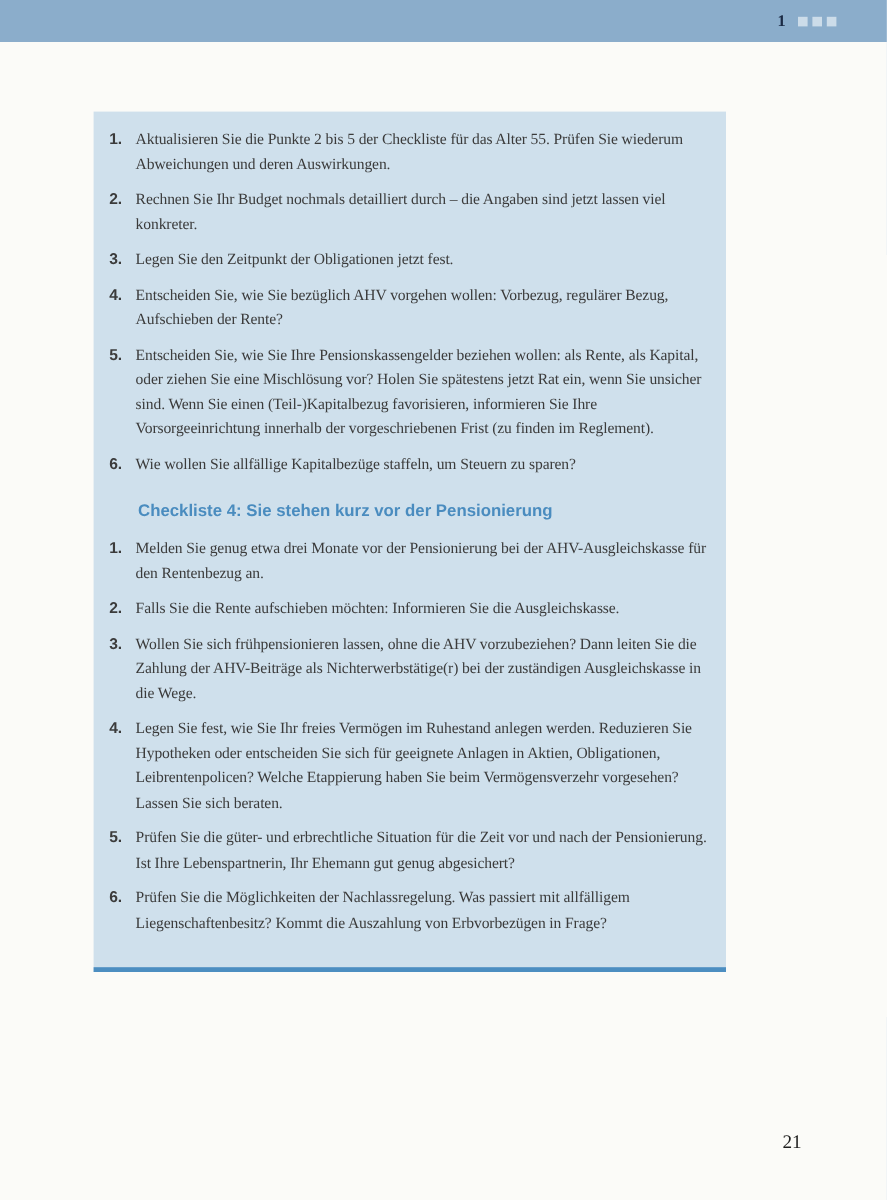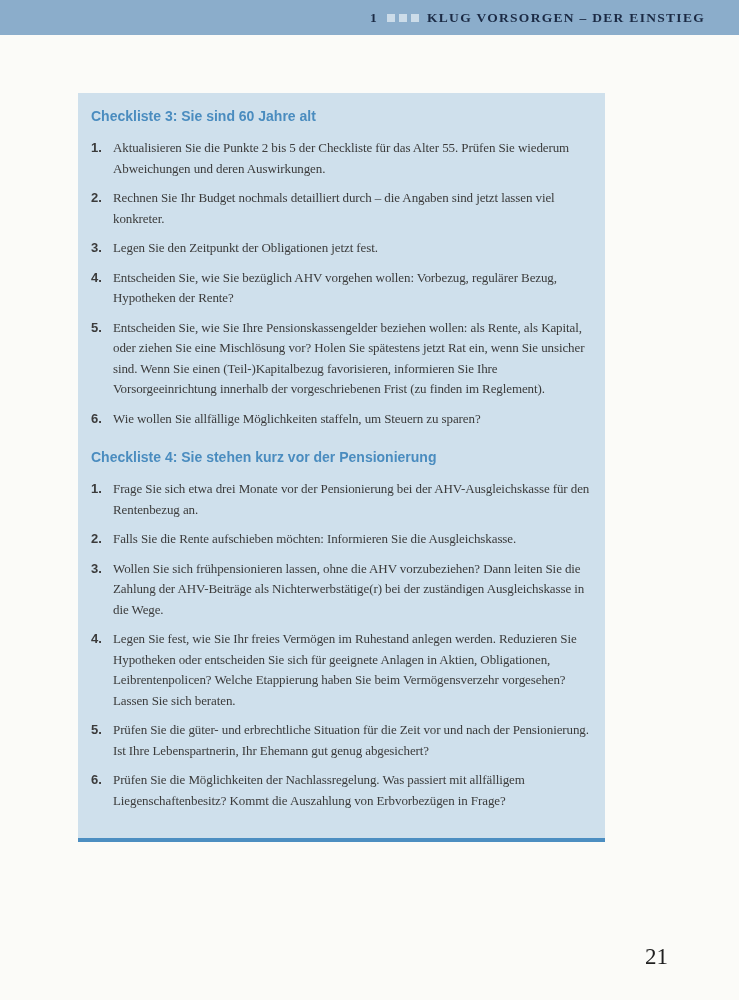--- a/index.html
+++ b/index.html
@@ -63,20 +63,21 @@
     padding: 13px 14px 18px 13px;
   }
   .cl-title {
     font-size: 14px;
     font-weight: bold;
     color: #4a8cbf;
     margin: 2px 0 14px 0;
   }
   .cl-title.second {
     margin-top: 20px;
+    margin-left: 24px;
   }
   .item {
     display: flex;
     margin-bottom: 9px;
     color: #3b3b3b;
     font-size: 13px;
     line-height: 20.5px;
     letter-spacing: -0.1px;
   }
   .item .num {
@@ -87,71 +88,69 @@
     flex: 1;
     font-family: Liberation Serif, serif;
   }
 
   
   .page-number {
     position: absolute;
     top: 944px;
     right: 71px;
     font-family: "Liberation Serif", serif;
-    font-size: 23px;
+    font-size: 16px;
     color: #1f1f1f;
   }
 </style>
 </head>
 <body>
 
 <div class="header-bar">
   <span class="ch-num">1</span>
   <span class="squares">
     <span class="sq"></span>
     <span class="sq"></span>
     <span class="sq"></span>
   </span>
-  <span class="ch-title">KLUG VORSORGEN – DER EINSTIEG</span>
 </div>
 
 <div class="checklist-box">
 
-  <div class="cl-title">Checkliste 3: Sie sind 60 Jahre alt</div>
 
   <div class="item">
     <span class="num">1.</span>
     <span class="txt">Aktualisieren Sie die Punkte 2 bis 5 der Checkliste für das Alter 55. Prüfen Sie wiederum Abweichungen und deren Auswirkungen.</span>
   </div>
   <div class="item">
     <span class="num">2.</span>
     <span class="txt">Rechnen Sie Ihr Budget nochmals detailliert durch – die Angaben sind jetzt lassen viel konkreter.</span>
   </div>
   <div class="item">
     <span class="num">3.</span>
     <span class="txt">Legen Sie den Zeitpunkt der Obligationen jetzt fest.</span>
   </div>
   <div class="item">
     <span class="num">4.</span>
-    <span class="txt">Entscheiden Sie, wie Sie bezüglich AHV vorgehen wollen: Vorbezug, regulärer Bezug, Hypotheken der Rente?</span>
+    <span class="txt">Entscheiden Sie, wie Sie bezüglich AHV vorgehen wollen: Vorbezug, regulärer Bezug, Aufschieben der Rente?</span>
   </div>
   <div class="item">
     <span class="num">5.</span>
     <span class="txt">Entscheiden Sie, wie Sie Ihre Pensionskassengelder beziehen wollen: als Rente, als Kapital, oder ziehen Sie eine Mischlösung vor? Holen Sie spätestens jetzt Rat ein, wenn Sie unsicher sind. Wenn Sie einen (Teil-)Kapitalbezug favorisieren, informieren Sie Ihre Vorsorgeeinrichtung innerhalb der vorgeschriebenen Frist (zu finden im Reglement).</span>
   </div>
   <div class="item">
     <span class="num">6.</span>
-    <span class="txt">Wie wollen Sie allfällige Möglichkeiten staffeln, um Steuern zu sparen?</span>
+    <span class="txt">Wie wollen Sie allfällige Kapitalbezüge staffeln, um Steuern zu sparen?</span>
   </div>
 
   <div class="cl-title second">Checkliste 4: Sie stehen kurz vor der Pensionierung</div>
 
   <div class="item">
     <span class="num">1.</span>
-    <span class="txt">Frage Sie sich etwa drei Monate vor der Pensionierung bei der AHV-Ausgleichskasse für den Rentenbezug an.</span>
+    <span class="txt">Melden Sie genug etwa drei Monate vor der Pensionierung bei der AHV-Ausgleichskasse für den Rentenbezug an.</span>
   </div>
   <div class="item">
     <span class="num">2.</span>
     <span class="txt">Falls Sie die Rente aufschieben möchten: Informieren Sie die Ausgleichskasse.</span>
   </div>
   <div class="item">
     <span class="num">3.</span>
     <span class="txt">Wollen Sie sich frühpensionieren lassen, ohne die AHV vorzubeziehen? Dann leiten Sie die Zahlung der AHV-Beiträge als Nichterwerbstätige(r) bei der zuständigen Ausgleichskasse in die Wege.</span>
   </div>
   <div class="item">

